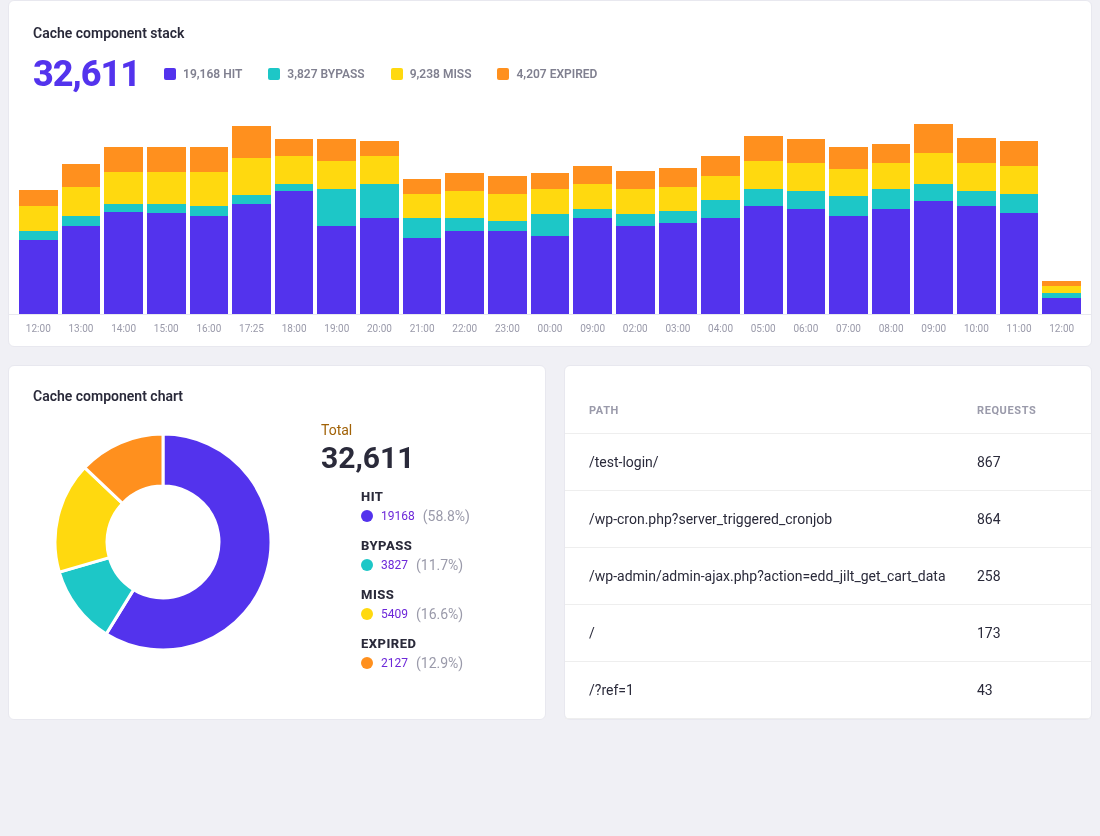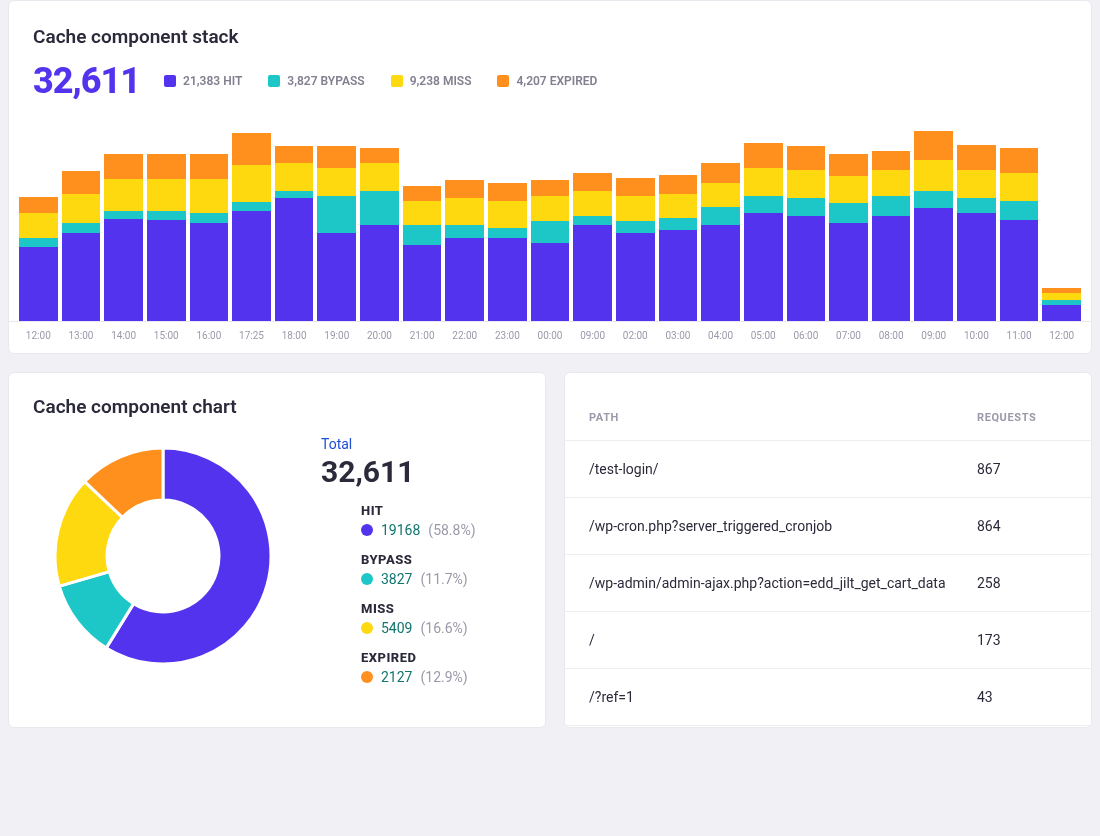--- a/index.html
+++ b/index.html
@@ -14,21 +14,21 @@
   .card {
     background: #fff;
     border-radius: 6px;
     border: 1px solid #e8e8ef;
   }
   .top-card {
     margin: 0 8px 18px 8px;
     padding: 24px 0 12px 0;
   }
   .section-title {
-    font-size: 19px;
+    font-size: 14px;
     font-weight: 600;
     color: #2a2a3a;
     padding: 0 24px 12px 24px;
   }
   .headline {
     display: flex;
     align-items: center;
     gap: 24px;
     padding: 0 24px 20px 24px;
   }
@@ -83,26 +83,26 @@
     padding: 22px 0 0 0;
   }
   .donut-row {
     display: flex;
     align-items: flex-start;
     gap: 28px;
     padding-top: 10px;
   }
   .donut-block { width: 260px; display:flex; justify-content:center; }
   .donut-legend { font-size: 14px; }
-  .donut-total-label { color: #1d4ed8; font-size: 14px; }
+  .donut-total-label { color: #a16207; font-size: 14px; }
   .donut-total-value { font-size: 30px; font-weight: 700; margin: 2px 0 14px 0; }
   .donut-item { margin-bottom: 14px; margin-left: 40px; }
   .donut-item .dl-label { font-size: 13px; font-weight: 800; letter-spacing: .5px; color: #2a2a3a; }
   .donut-item .dl-row { display:flex; align-items:center; gap:8px; margin-top:4px; }
-  .donut-item .dl-val { font-size: 14px; color:#0f766e; }
+  .donut-item .dl-val { font-size: 12px; color:#6d28d9; }
   .donut-item .dl-pct { font-size: 14px; color:#9a9aaa; }
   .dot { width: 12px; height: 12px; border-radius: 50%; }
   .table-header {
     display: flex;
     padding: 16px 24px;
     font-size: 11px;
     font-weight: 700;
     letter-spacing: .6px;
     color: #9a9aaa;
     border-bottom: 1px solid #eee;
@@ -120,21 +120,21 @@
 <body>
 
 <div class="card top-card">
   <div class="section-title">Cache component stack</div>
 
   <div class="headline">
     <div class="big-number">32,611</div>
     <div class="legend" id="stack-legend">
         <div class="legend-item">
           <span class="swatch" style="background: rgb(83, 51, 237);"></span>
-          <span>21,383 HIT</span>
+          <span>19,168 HIT</span>
         </div>
         <div class="legend-item">
           <span class="swatch" style="background: rgb(29, 199, 199);"></span>
           <span>3,827 BYPASS</span>
         </div>
         <div class="legend-item">
           <span class="swatch" style="background: rgb(255, 217, 15);"></span>
           <span>9,238 MISS</span>
         </div>
         <div class="legend-item">

